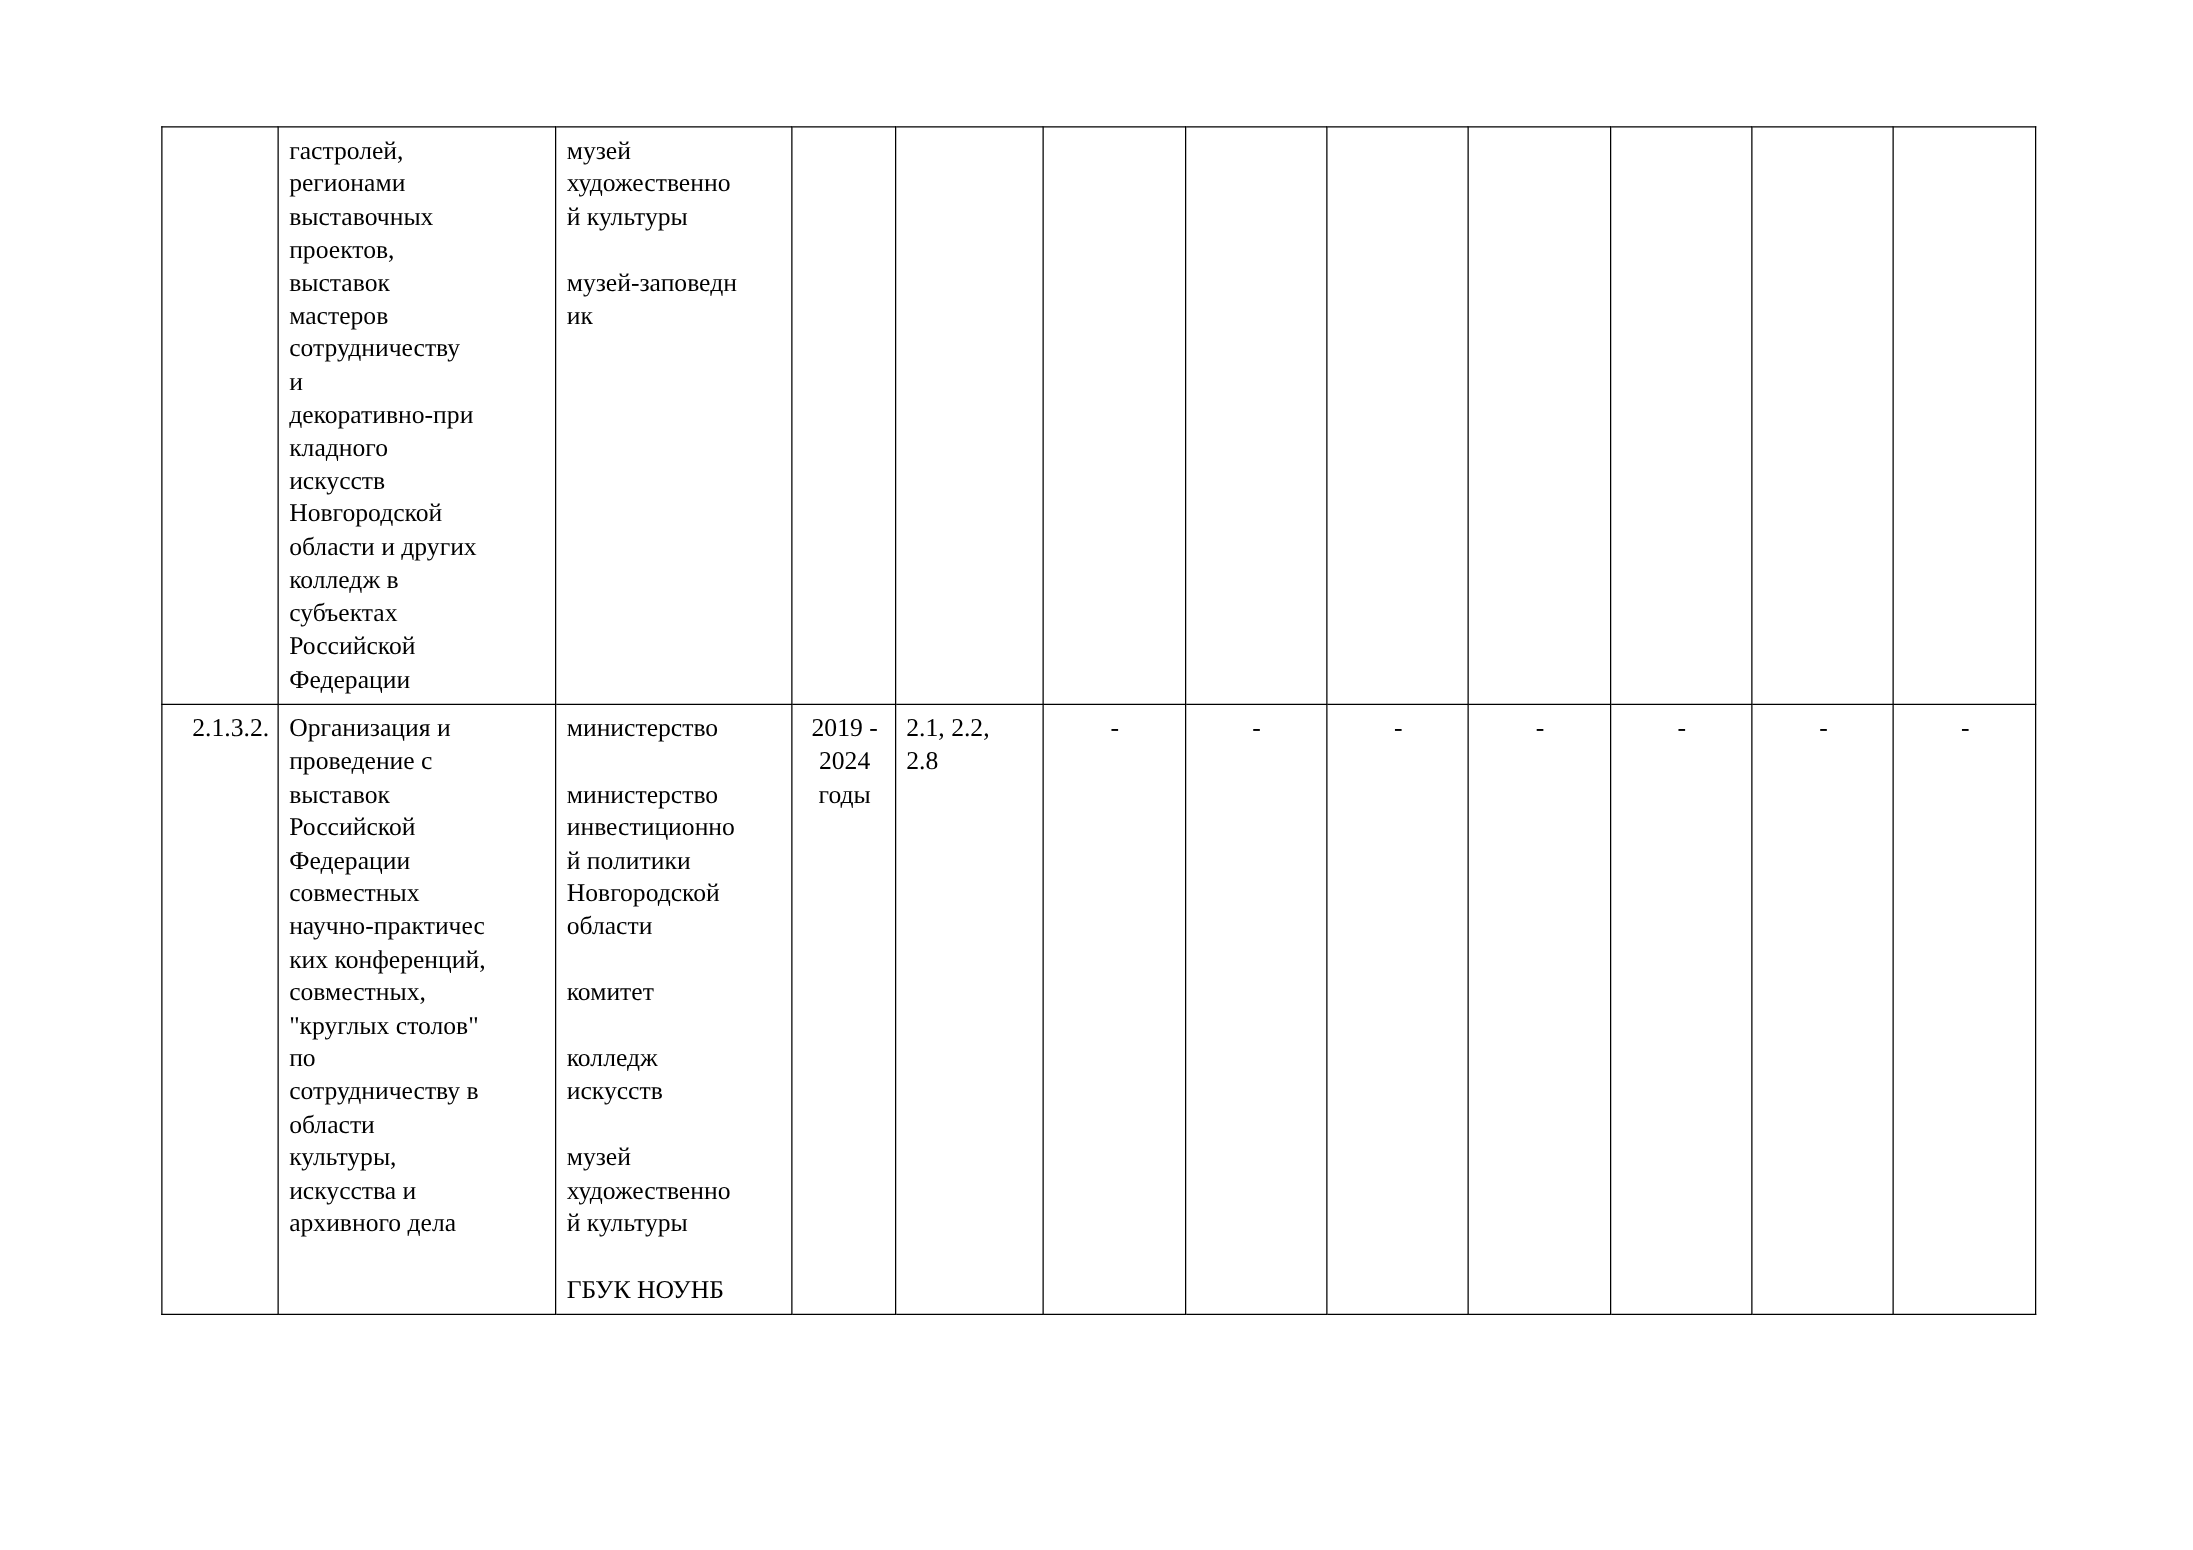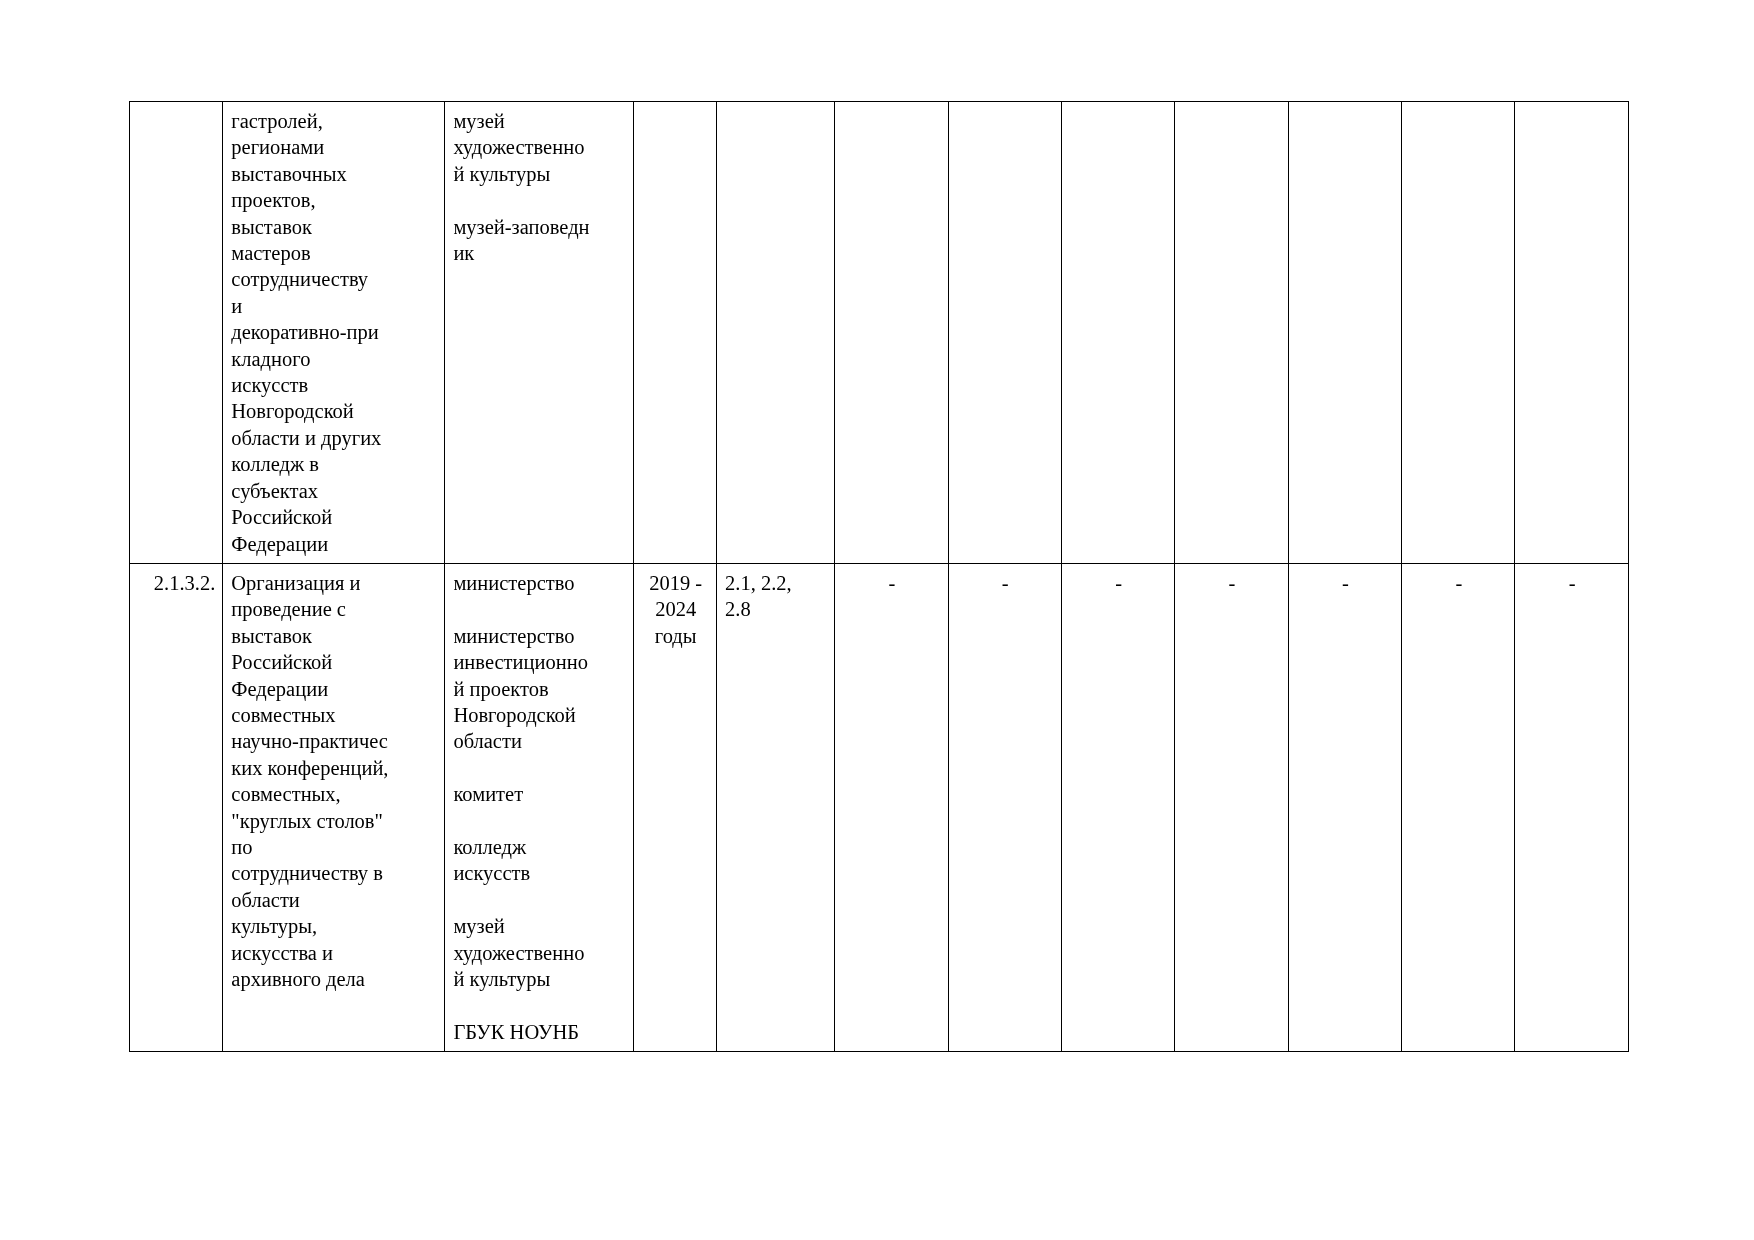--- a/index.html
+++ b/index.html
@@ -146,21 +146,21 @@
               <span class="ln">искусства и</span>
               <span class="ln">архивного дела</span>
             </span>
         </td>
         <td class="c-org">
           <span class="cell-lines">
               <span class="ln">министерство</span>
               <span class="gap"></span>
               <span class="ln">министерство</span>
               <span class="ln">инвестиционно</span>
-              <span class="ln">й проектов</span>
+              <span class="ln">й политики</span>
               <span class="ln">Новгородской</span>
               <span class="ln">области</span>
               <span class="gap"></span>
               <span class="ln">комитет</span>
               <span class="gap"></span>
               <span class="ln">колледж</span>
               <span class="ln">искусств</span>
               <span class="gap"></span>
               <span class="ln">музей</span>
               <span class="ln">художественно</span>

